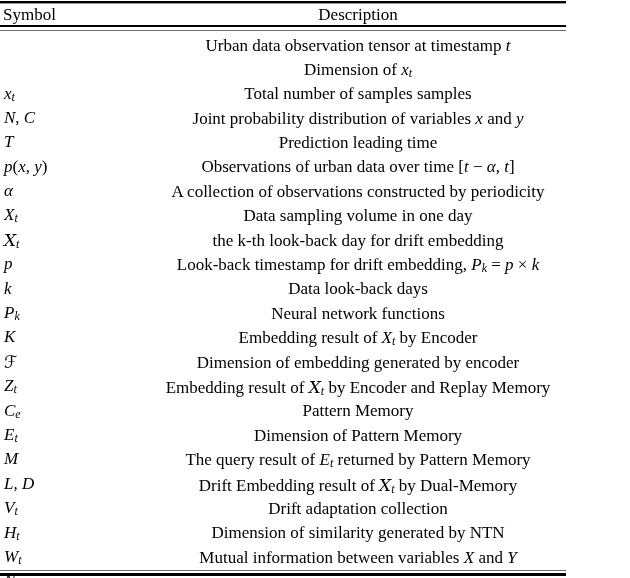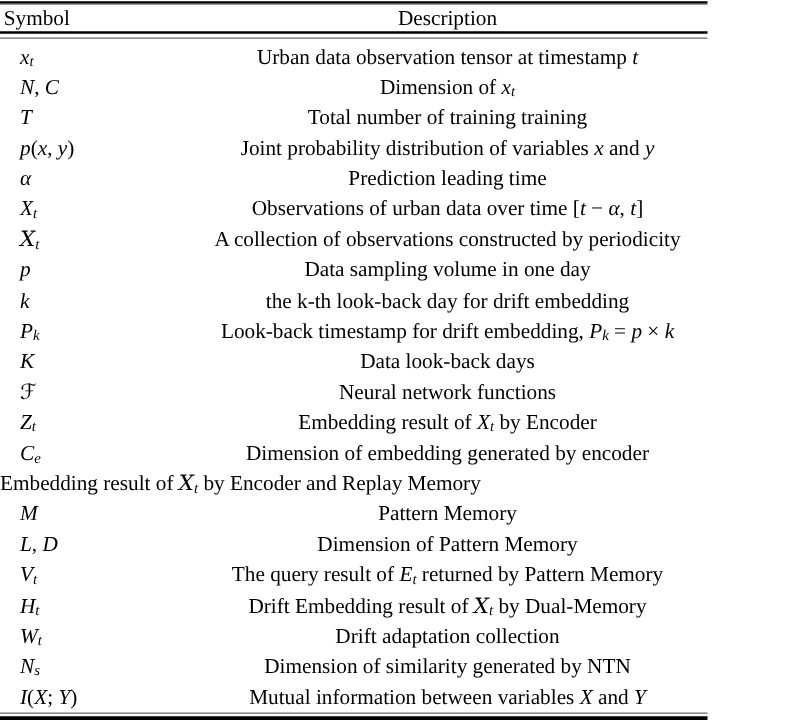--- a/index.html
+++ b/index.html
@@ -38,21 +38,21 @@
   .t-header .h-desc   { text-align: center; }
   
   .t-body { padding-top: 3px; }
   .t-row {
     display: grid;
     grid-template-columns: 150px 1fr;
     height: 24.4px;
     line-height: 24.4px;
     white-space: nowrap;
   }
-  .cell.sym  { padding-left: 16px; }
+  .cell.sym  { padding-left: 4px; margin-top: 48px; }
   .cell.desc { padding-left: 0; text-align: center; }
   i { font-style: italic; }
   sub {
     font-size: 70%;
     line-height: 0;
     vertical-align: -0.18em;
   }
   .cal {
     font-style: italic;
     font-family: "DejaVu Serif", serif;
@@ -85,21 +85,21 @@
     <div class="cell desc">Urban data observation tensor at timestamp <i>t</i></div>
   </div>
 
   <div class="t-row">
     <div class="cell sym"><i>N</i>, <i>C</i></div>
     <div class="cell desc">Dimension of <i>x<sub>t</sub></i></div>
   </div>
 
   <div class="t-row">
     <div class="cell sym"><i>T</i></div>
-    <div class="cell desc">Total number of training training</div>
+    <div class="cell desc">Total number of samples samples</div>
   </div>
 
   <div class="t-row">
     <div class="cell sym"><i>p</i>(<i>x</i>, <i>y</i>)</div>
     <div class="cell desc">Joint probability distribution of variables <i>x</i> and <i>y</i></div>
   </div>
 
   <div class="t-row">
     <div class="cell sym"><i>α</i></div>
     <div class="cell desc">Prediction leading time</div>
@@ -144,20 +144,21 @@
     <div class="cell sym"><i>Z<sub>t</sub></i></div>
     <div class="cell desc">Embedding result of <i>X<sub>t</sub></i> by Encoder</div>
   </div>
 
   <div class="t-row">
     <div class="cell sym"><i>C<sub>e</sub></i></div>
     <div class="cell desc">Dimension of embedding generated by encoder</div>
   </div>
 
   <div class="t-row">
+    <div class="cell sym"><i>E<sub>t</sub></i></div>
     <div class="cell desc">Embedding result of <span class="cal">X</span><sub><i>t</i></sub> by Encoder and Replay Memory</div>
   </div>
 
   <div class="t-row">
     <div class="cell sym"><i>M</i></div>
     <div class="cell desc">Pattern Memory</div>
   </div>
 
   <div class="t-row">
     <div class="cell sym"><i>L</i>, <i>D</i></div>

